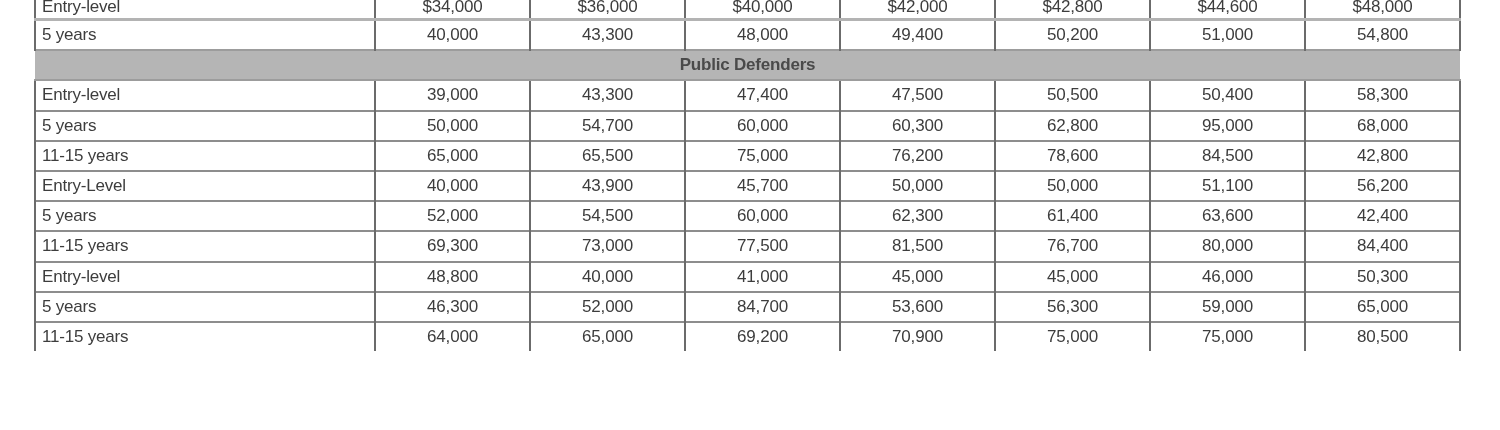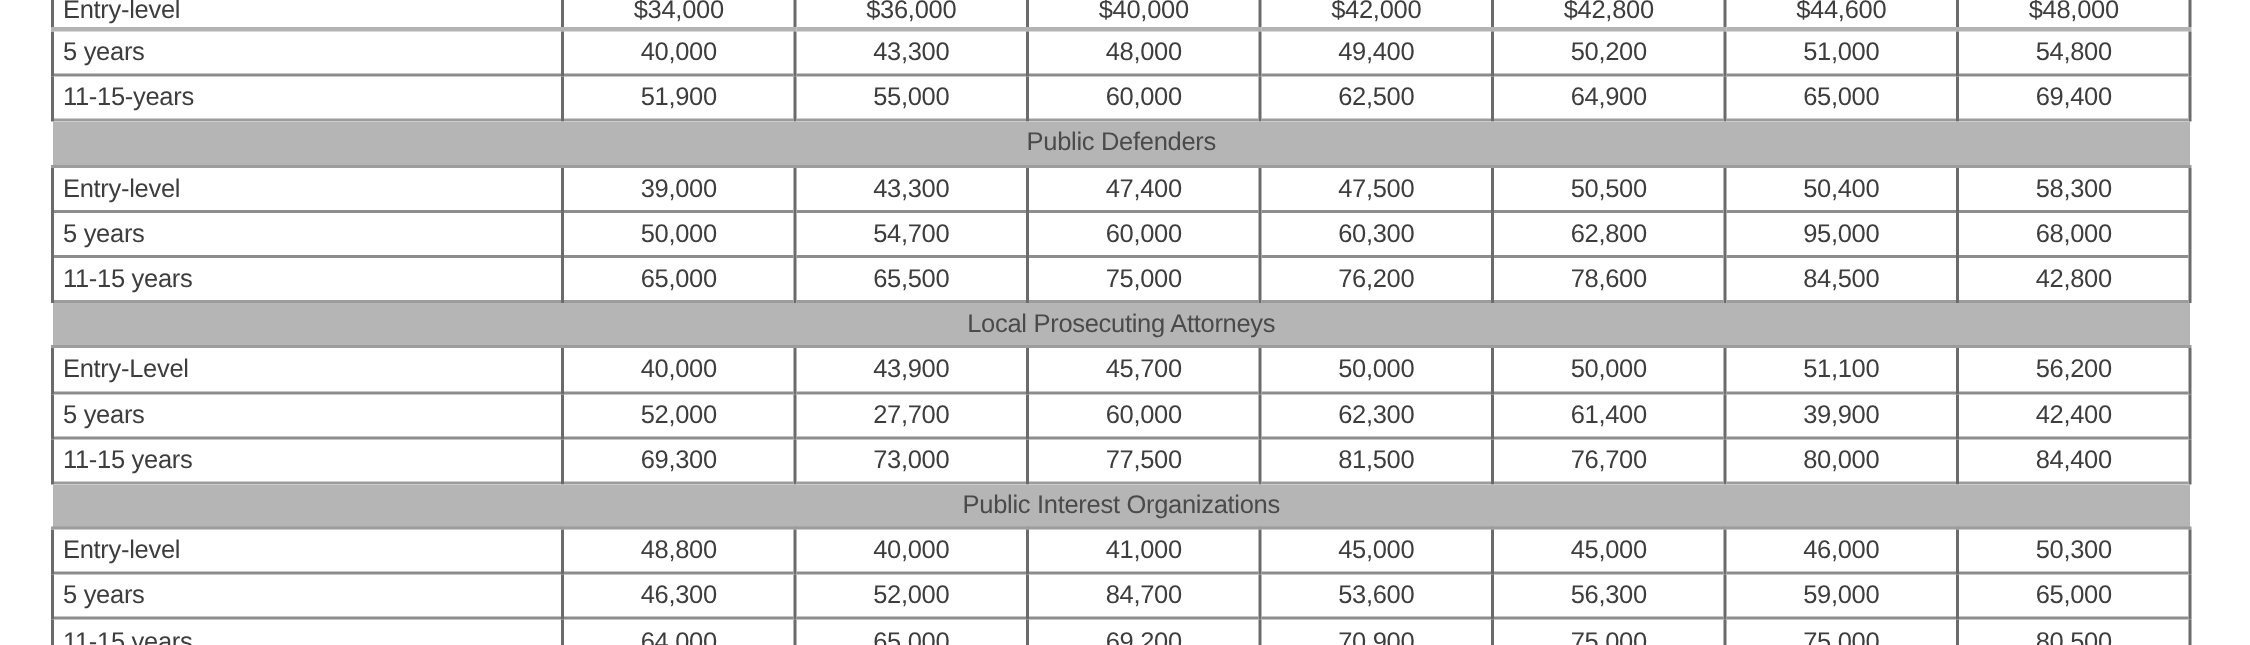--- a/index.html
+++ b/index.html
@@ -42,21 +42,21 @@
   tr.first-row td {
     vertical-align: bottom;
     padding-bottom: 1px;
     border-bottom: 3px solid #b3b3b3;
   }
   td.section-header {
     background: #b5b5b5;
     box-shadow: -3px 0 0 #b5b5b5, 3px 0 0 #b5b5b5;
     border-top: 2px solid #9c9c9c;
     border-bottom: 2px solid #9c9c9c;
-    font-weight: normal;
+    font-weight: bold;
     text-align: center;
     color: #4a4a4a;
     font-size: 17px;
   }
 </style>
 </head>
 <body>
 
 <div class="table-wrap">
   <table>
@@ -85,30 +85,20 @@
           <td class="label">5 years</td>
           <td class="num">40,000</td>
           <td class="num">43,300</td>
           <td class="num">48,000</td>
           <td class="num">49,400</td>
           <td class="num">50,200</td>
           <td class="num">51,000</td>
           <td class="num">54,800</td>
         </tr>
         <tr>
-          <td class="label">11-15-years</td>
-          <td class="num">51,900</td>
-          <td class="num">55,000</td>
-          <td class="num">60,000</td>
-          <td class="num">62,500</td>
-          <td class="num">64,900</td>
-          <td class="num">65,000</td>
-          <td class="num">69,400</td>
-        </tr>
-        <tr>
           <td colspan="8" class="section-header">Public Defenders</td>
         </tr>
         <tr>
           <td class="label">Entry-level</td>
           <td class="num">39,000</td>
           <td class="num">43,300</td>
           <td class="num">47,400</td>
           <td class="num">47,500</td>
           <td class="num">50,500</td>
           <td class="num">50,400</td>
@@ -128,54 +118,48 @@
           <td class="label">11-15 years</td>
           <td class="num">65,000</td>
           <td class="num">65,500</td>
           <td class="num">75,000</td>
           <td class="num">76,200</td>
           <td class="num">78,600</td>
           <td class="num">84,500</td>
           <td class="num">42,800</td>
         </tr>
         <tr>
-          <td colspan="8" class="section-header">Local Prosecuting Attorneys</td>
-        </tr>
-        <tr>
           <td class="label">Entry-Level</td>
           <td class="num">40,000</td>
           <td class="num">43,900</td>
           <td class="num">45,700</td>
           <td class="num">50,000</td>
           <td class="num">50,000</td>
           <td class="num">51,100</td>
           <td class="num">56,200</td>
         </tr>
         <tr>
           <td class="label">5 years</td>
           <td class="num">52,000</td>
-          <td class="num">27,700</td>
+          <td class="num">54,500</td>
           <td class="num">60,000</td>
           <td class="num">62,300</td>
           <td class="num">61,400</td>
-          <td class="num">39,900</td>
+          <td class="num">63,600</td>
           <td class="num">42,400</td>
         </tr>
         <tr>
           <td class="label">11-15 years</td>
           <td class="num">69,300</td>
           <td class="num">73,000</td>
           <td class="num">77,500</td>
           <td class="num">81,500</td>
           <td class="num">76,700</td>
           <td class="num">80,000</td>
           <td class="num">84,400</td>
-        </tr>
-        <tr>
-          <td colspan="8" class="section-header">Public Interest Organizations</td>
         </tr>
         <tr>
           <td class="label">Entry-level</td>
           <td class="num">48,800</td>
           <td class="num">40,000</td>
           <td class="num">41,000</td>
           <td class="num">45,000</td>
           <td class="num">45,000</td>
           <td class="num">46,000</td>
           <td class="num">50,300</td>

